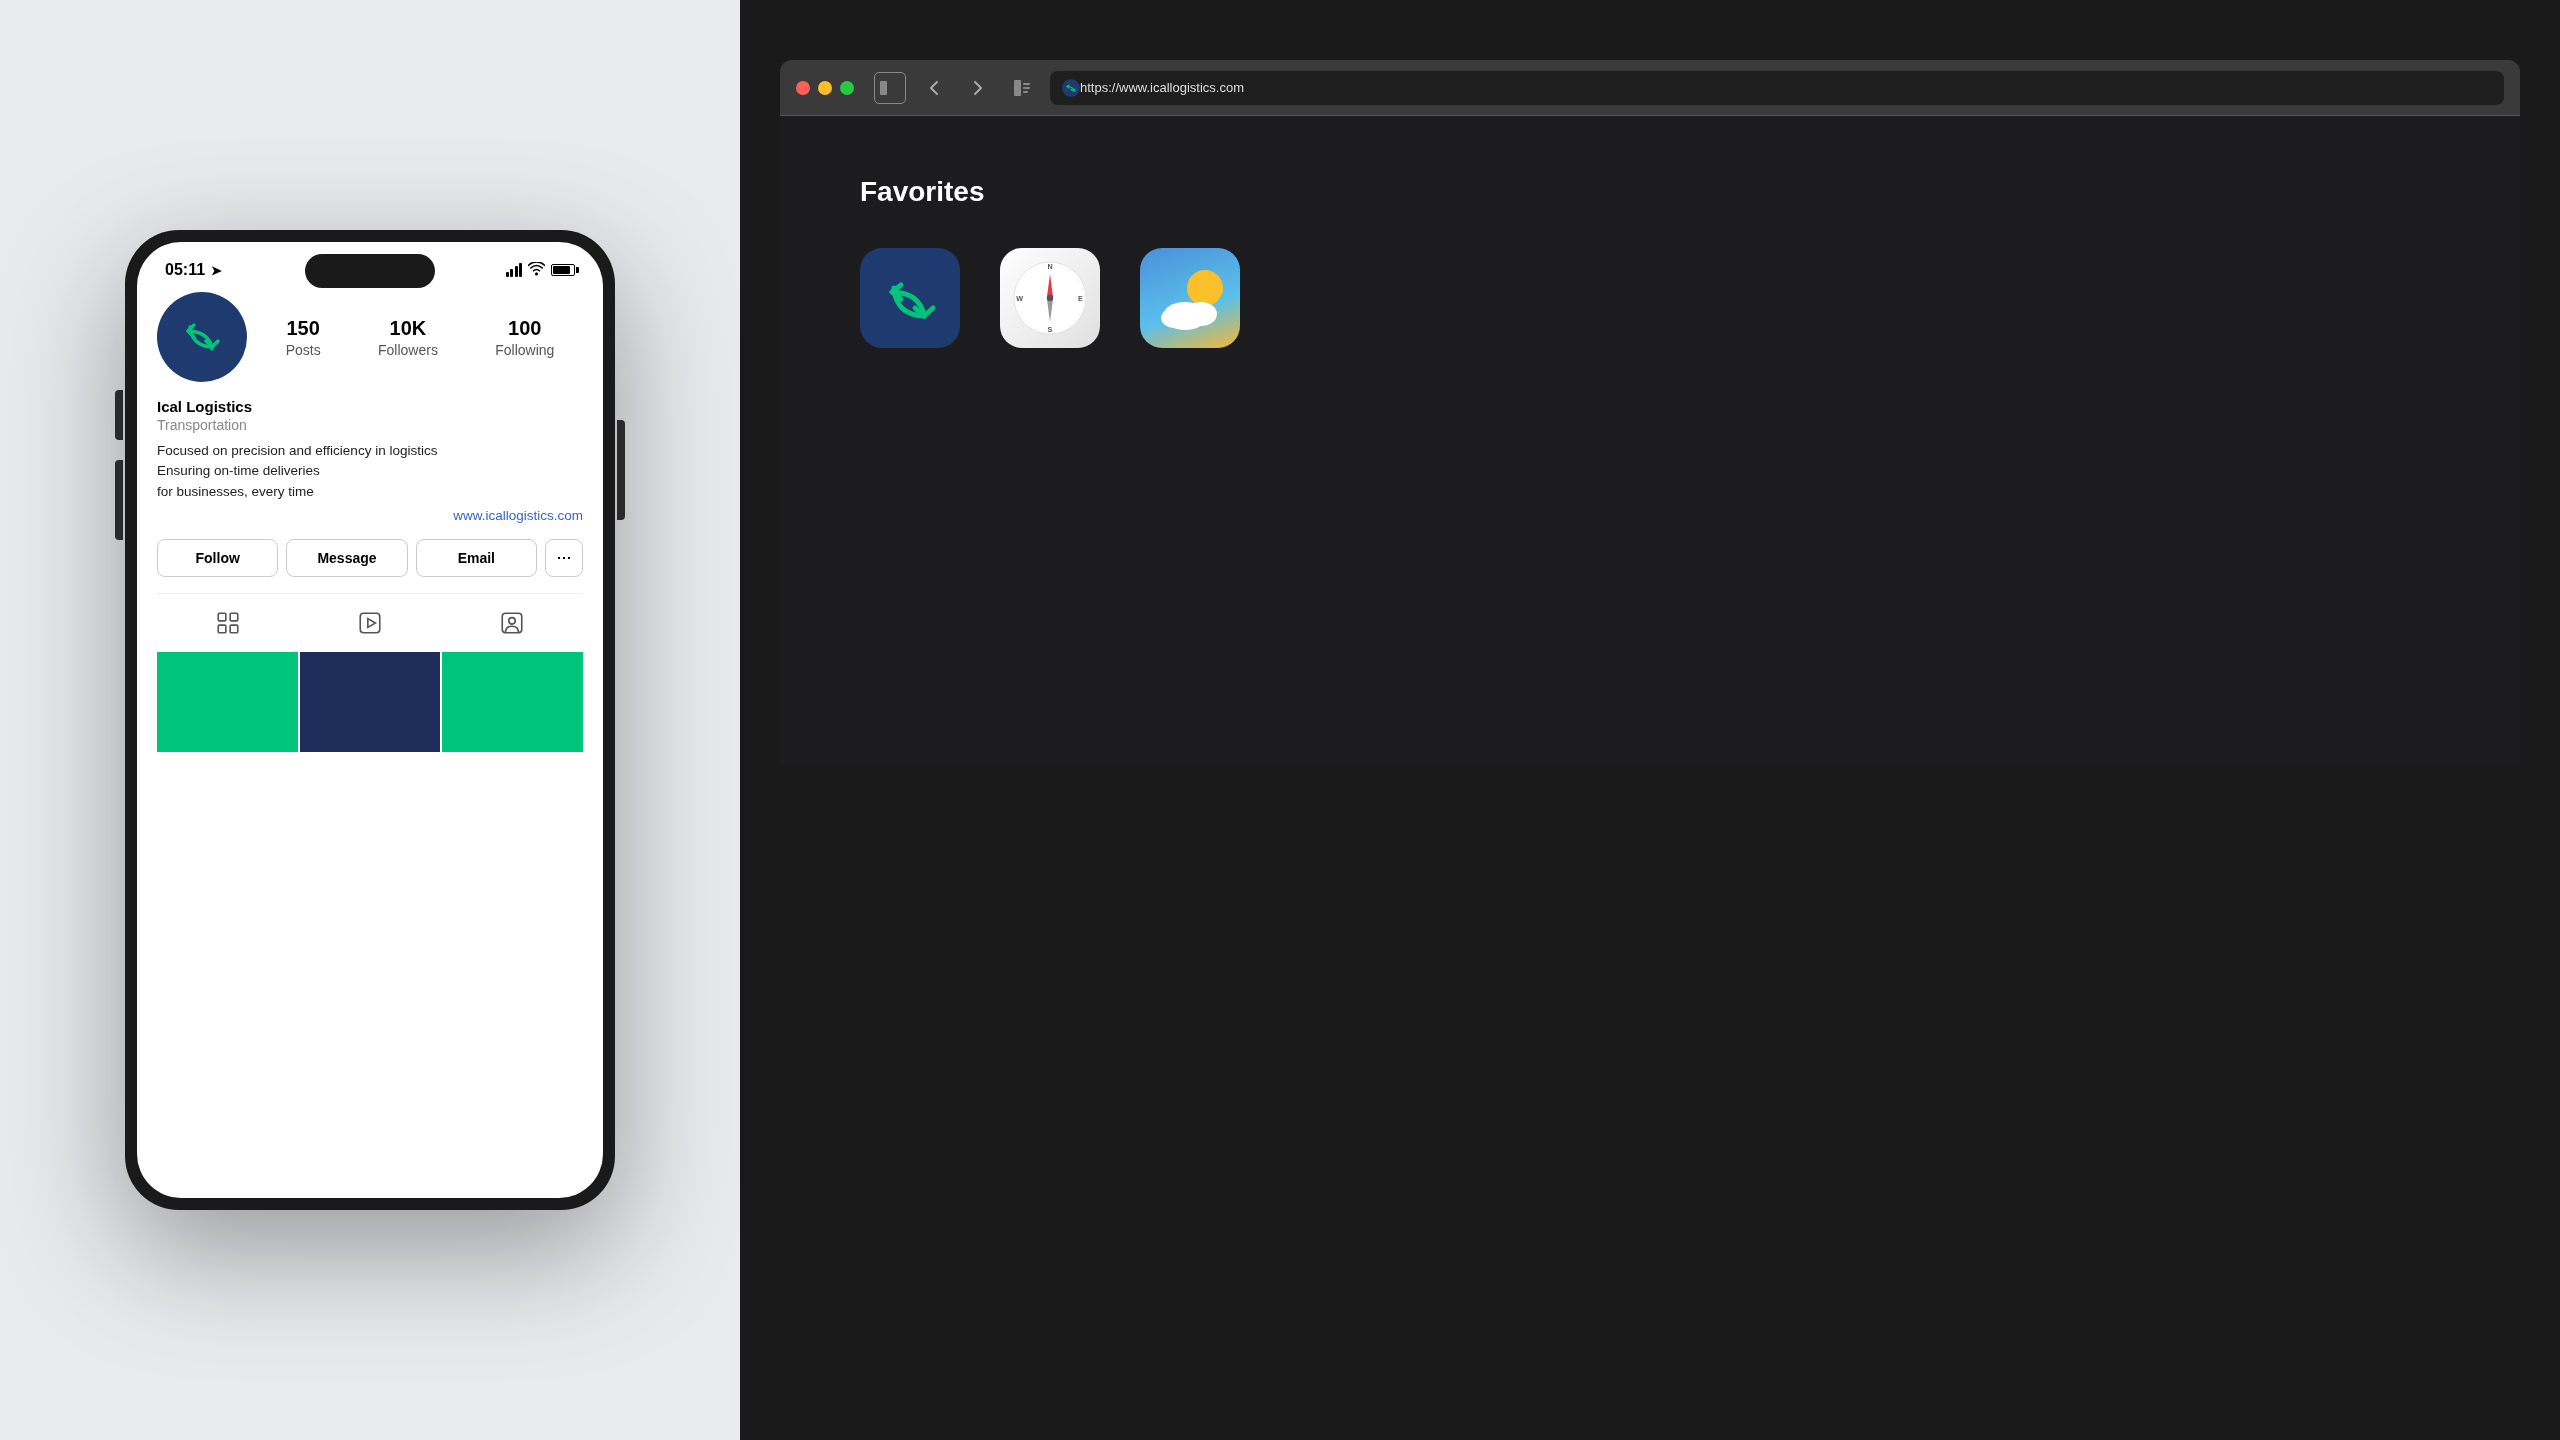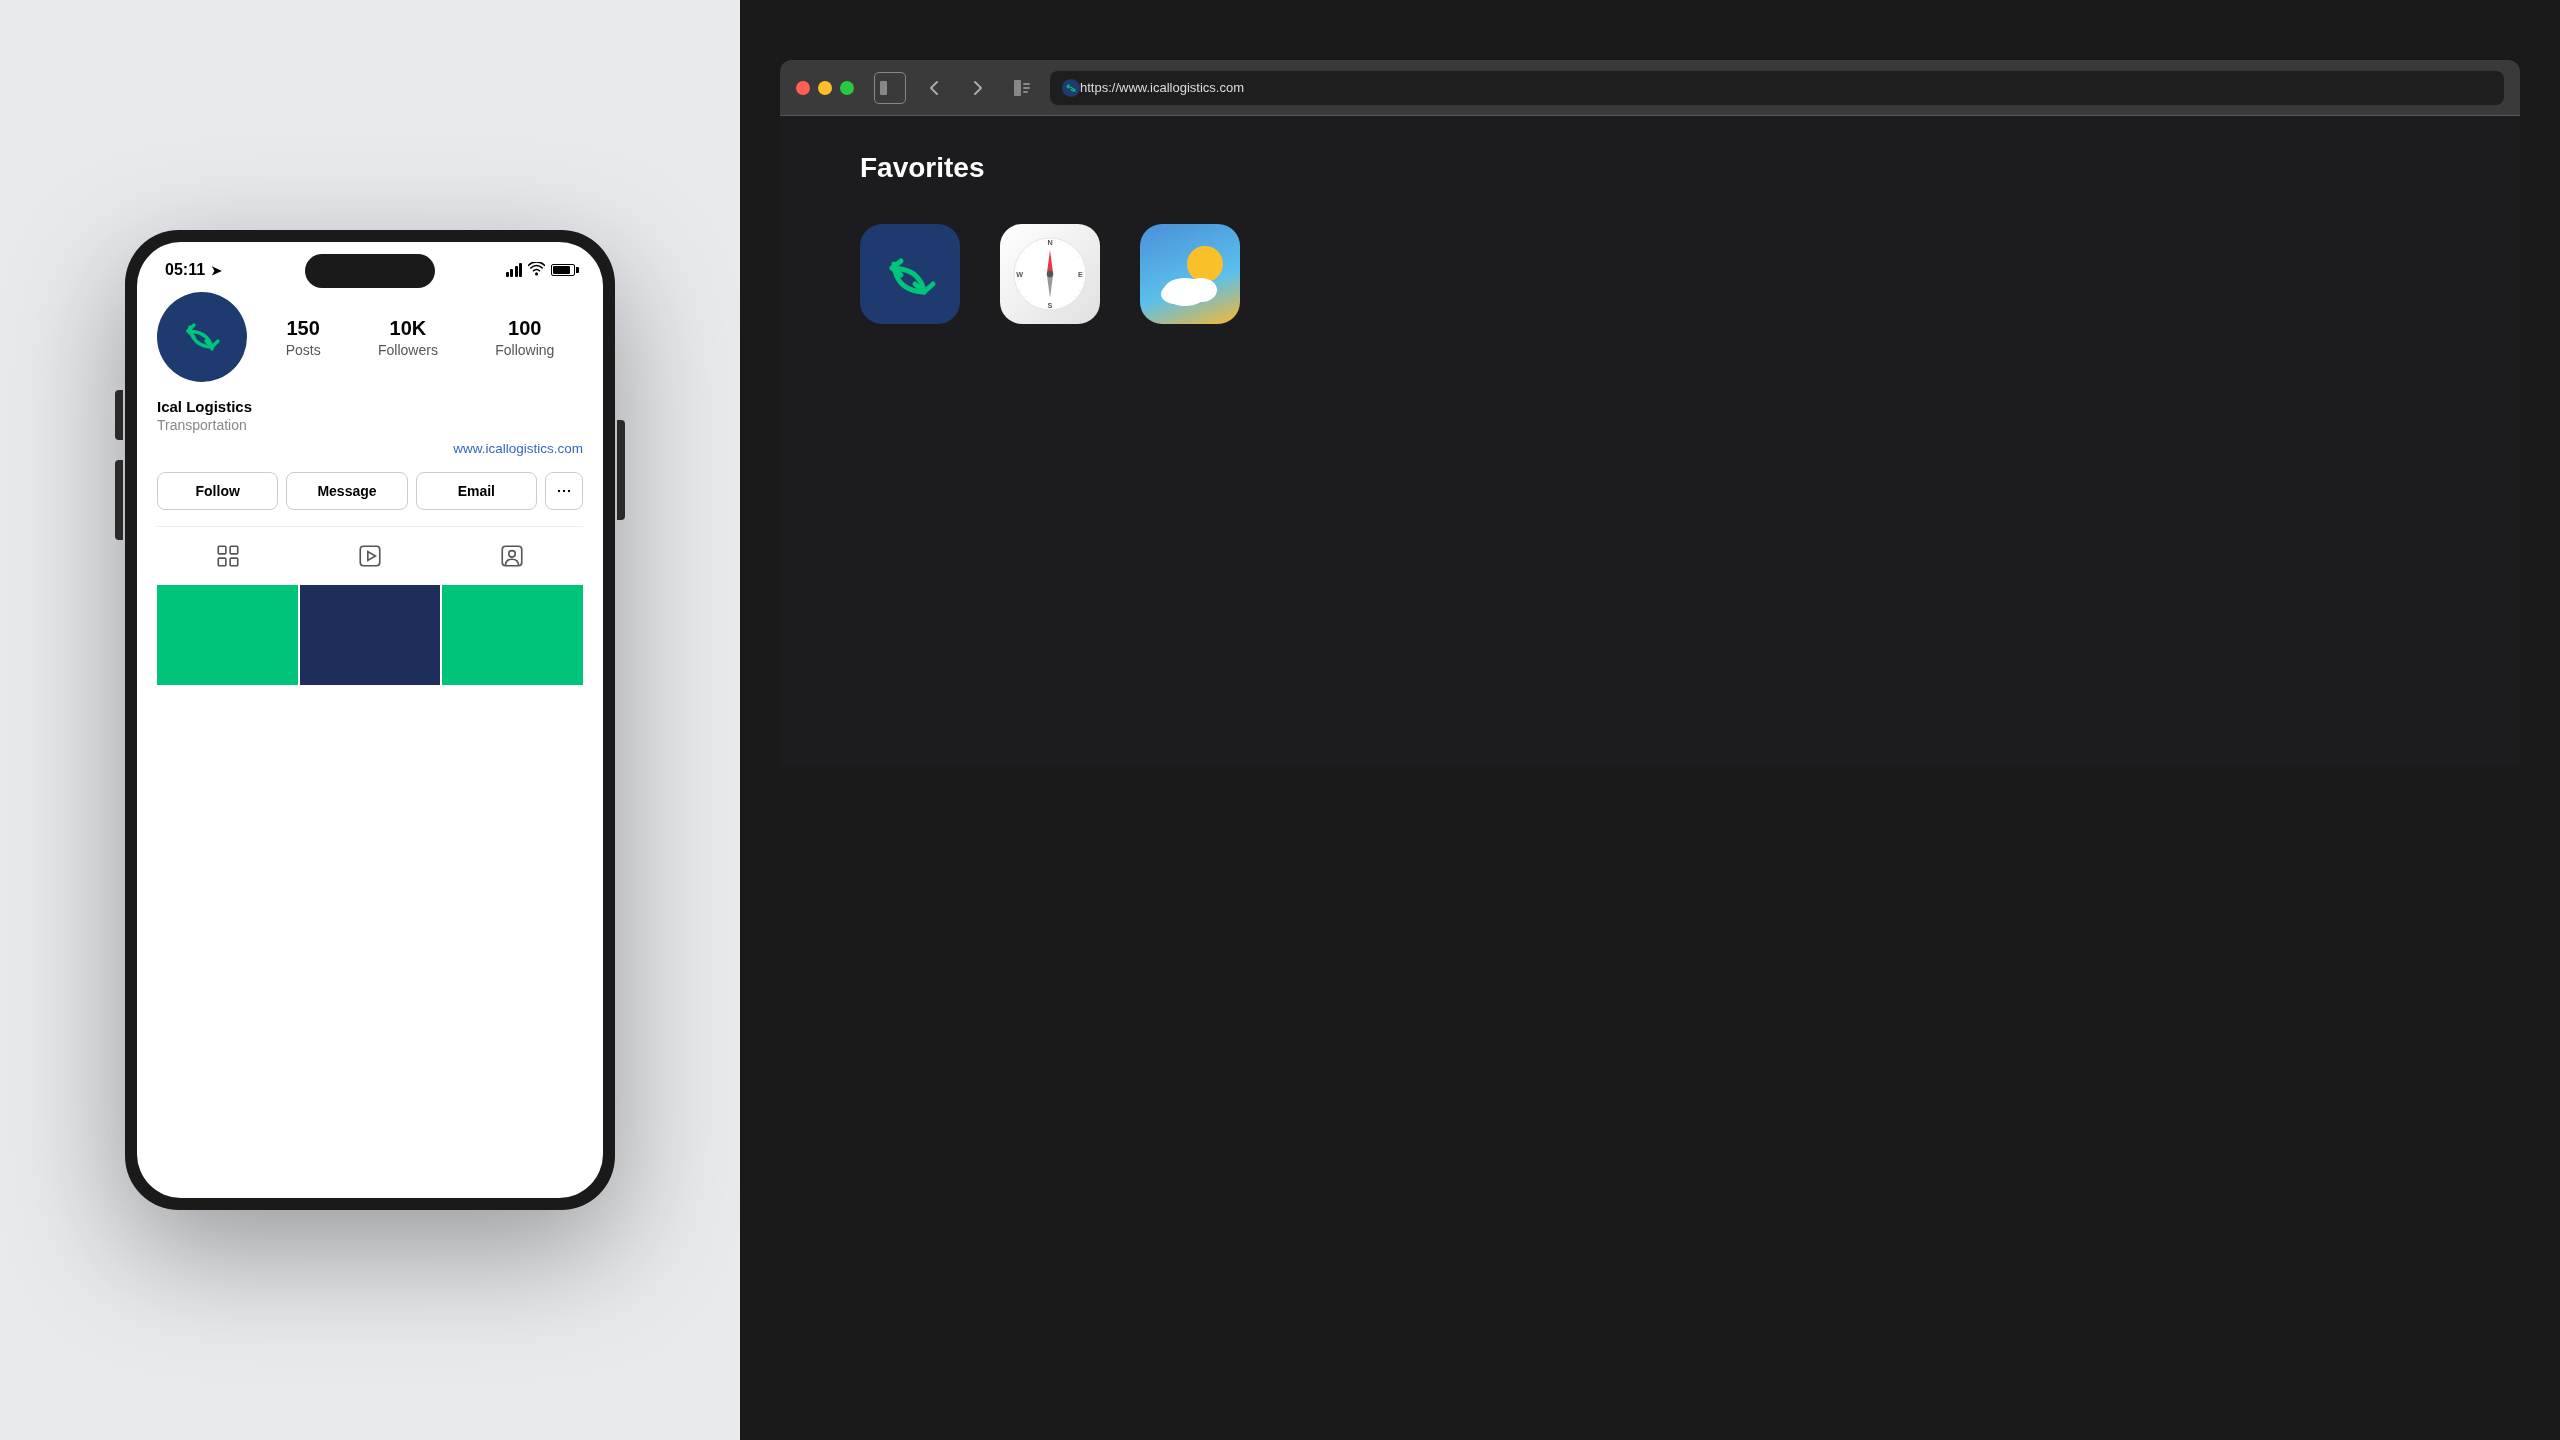--- a/index.html
+++ b/index.html
@@ -391,21 +391,21 @@
     }
 
     .address-text {
       font-size: 13px;
       color: #ddd;
     }
 
     
     .browser-content {
       background: #1c1c1e;
-      padding: 36px 80px;
+      padding: 60px 80px;
       min-height: 650px;
     }
 
     .favorites-title {
       font-size: 28px;
       font-weight: 600;
       color: #fff;
       margin-bottom: 40px;
     }
 
@@ -567,20 +567,25 @@
             </div>
             <div class="stat-item">
               <span class="stat-number">100</span>
               <span class="stat-label">Following</span>
             </div>
           </div>
         </div>
 
         <div class="profile-name">Ical Logistics</div>
         <div class="profile-category">Transportation</div>
+        <div class="profile-bio">
+          <span>Focused on precision and efficiency in logistics</span><br>
+          <span>Ensuring on-time deliveries</span><br>
+          <span>for businesses, every time</span>
+        </div>
         <div class="profile-link">www.icallogistics.com</div>
 
         <div class="action-buttons">
           <button class="action-btn">Follow</button>
           <button class="action-btn">Message</button>
           <button class="action-btn">Email</button>
           <button class="action-btn-more">
             <svg width="16" height="16" viewBox="0 0 16 16" fill="#000">
               <path d="M2 7 L2 9 L4 9 L4 7 Z M7 7 L7 9 L9 9 L9 7 Z M12 7 L12 9 L14 9 L14 7 Z"></path>
             </svg>

